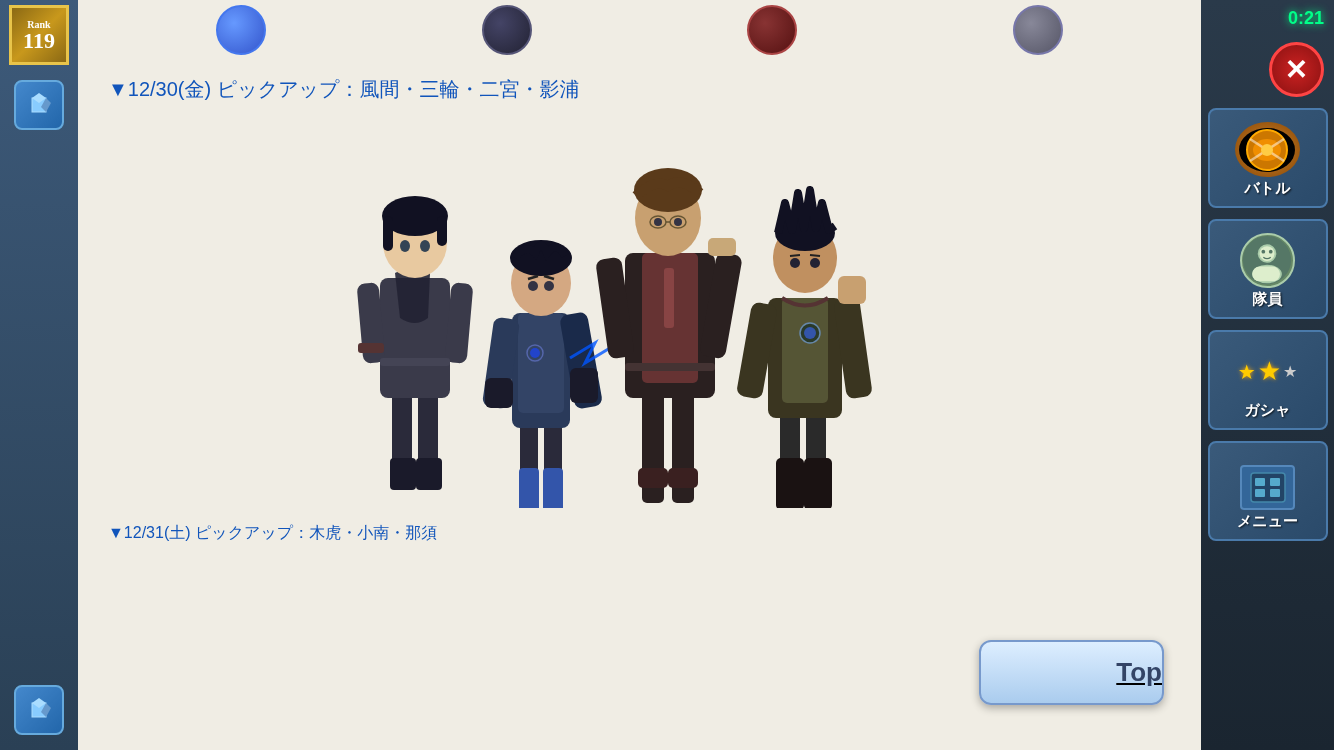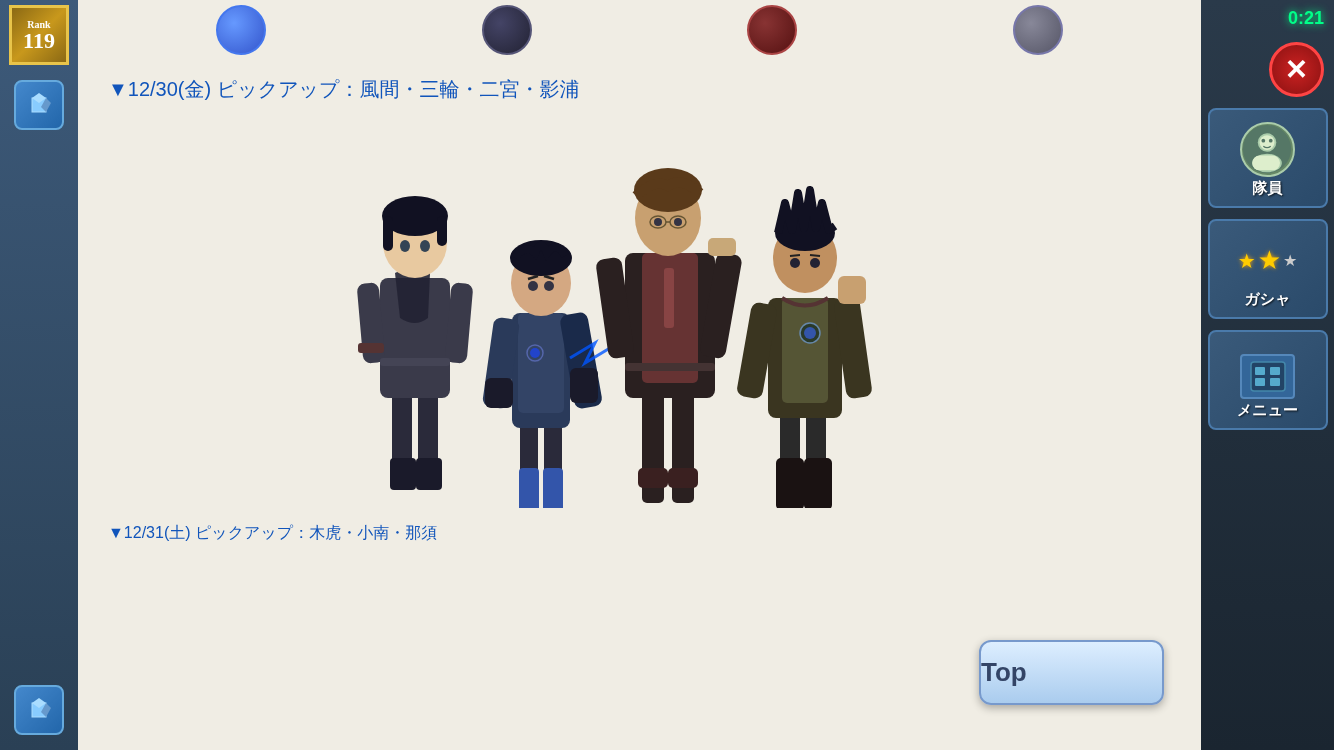--- a/index.html
+++ b/index.html
@@ -279,23 +279,24 @@
       position: absolute;
       right: 170px;
       bottom: 45px;
       width: 185px;
       height: 65px;
       background: linear-gradient(180deg, #ddeeff, #aaccee);
       border: 2px solid #7799cc;
       border-radius: 12px;
       display: flex;
       align-items: center;
-      justify-content: flex-start;
+      justify-content: flex-end;
       cursor: pointer;
       box-shadow: 0 3px 8px rgba(0,0,0,0.3);
+      text-decoration: underline;
     }
 
     .top-button-label {
       font-size: 26px;
       color: #334466;
       font-weight: bold;
     }
 
     
     .frame-top-border {
@@ -359,20 +360,33 @@
       <polygon points="22,8 27,13 22,22 17,17" fill="#6699cc"></polygon>
     </svg>
   </div>
 </div>
 
 <div class="right-sidebar">
   <div class="timer-display">0:21</div>
   <div class="close-button">✕</div>
 
 
+  <div class="nav-item">
+    <div class="nav-icon-battle">
+      <svg width="65" height="52" viewBox="0 0 65 52">
+        <ellipse cx="32" cy="26" rx="28" ry="22" fill="radial-gradient(#cc8833,#884400)"></ellipse>
+        <circle cx="32" cy="26" r="20" fill="#cc7700" stroke="#ffaa00" stroke-width="2"></circle>
+        <ellipse cx="32" cy="26" rx="14" ry="11" fill="#ff9900" opacity="0.7"></ellipse>
+        <line x1="15" y1="15" x2="49" y2="37" stroke="white" stroke-width="2.5" opacity="0.5"></line>
+        <line x1="49" y1="15" x2="15" y2="37" stroke="white" stroke-width="2.5" opacity="0.5"></line>
+        <circle cx="32" cy="26" r="6" fill="#ffcc44"></circle>
+      </svg>
+    </div>
+    <span class="nav-item-label">バトル</span>
+  </div>
 
   <div class="nav-item">
     <div class="nav-icon-squad">
       <svg width="55" height="55" viewBox="0 0 55 55">
         <circle cx="27" cy="27" r="26" fill="#557766"></circle>
         <circle cx="27" cy="20" r="10" fill="#aaccaa"></circle>
         <ellipse cx="27" cy="42" rx="16" ry="10" fill="#aaccaa"></ellipse>
         <circle cx="27" cy="20" r="8" fill="#ddeecc"></circle>
         <rect x="11" y="34" width="30" height="16" rx="8" fill="#ddeecc"></rect>
 

